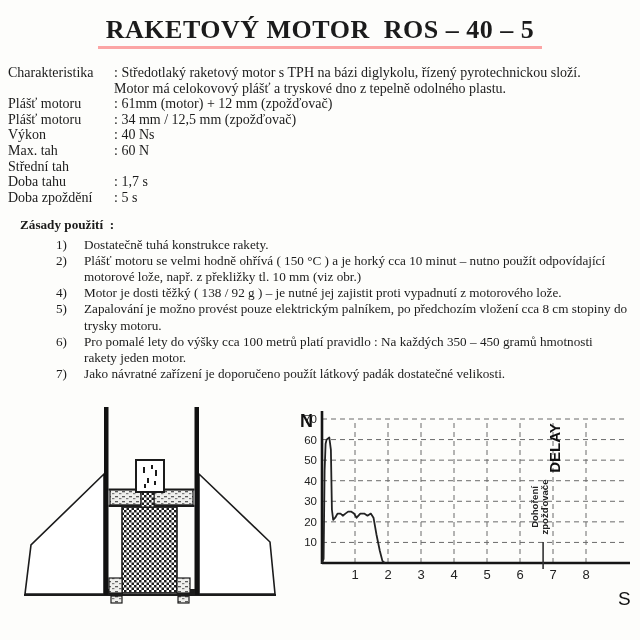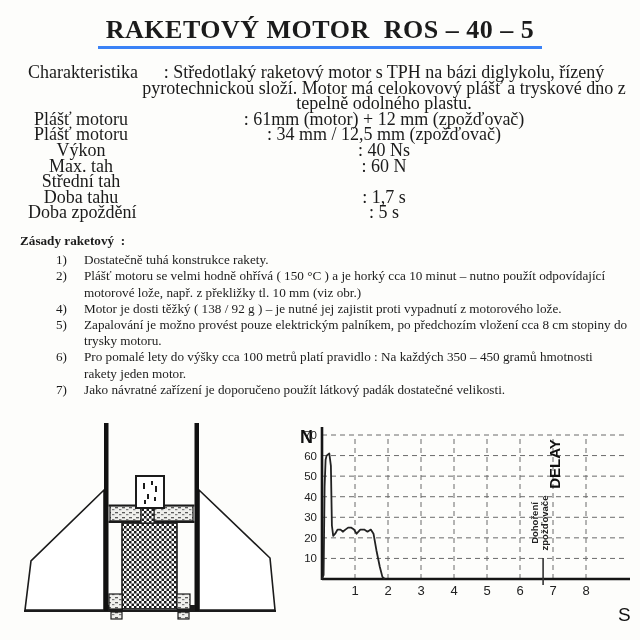--- a/index.html
+++ b/index.html
@@ -5,23 +5,23 @@
   html,body{margin:0;padding:0;}
   body{
     width:640px;height:640px;overflow:hidden;
     background:#fdfdfb;color:#1b1b1b;
     font-family:"Liberation Serif", serif;
   }
   .title-wrap{text-align:center;margin-top:15px;}
   .title{
     display:inline-block;margin:0;padding:0 8px 1px 8px;
     font-size:26px;font-weight:bold;letter-spacing:.5px;
-    border-bottom:3px solid #3b82f6;white-space:pre;
+    border-bottom:3px solid #fca5a5;white-space:pre;
   }
-  .specs{margin:16px 0 0 28px;width:606px;font-size:18px;line-height:15.6px;text-align:center;}
+  .specs{margin:16px 0 0 8px;width:606px;font-size:14px;line-height:15.6px;}
   .spec-row{display:grid;grid-template-columns:106px 1fr;}
   .spec-label{white-space:nowrap;}
   .usage{margin:12px 0 0 20px;width:608px;font-size:13.2px;line-height:16.2px;}
   .usage-heading{font-weight:bold;white-space:pre;margin-bottom:3px;}
   .usage-item{display:grid;grid-template-columns:23px 1fr;column-gap:5px;margin-left:36px;}
   .figures{display:flex;align-items:flex-start;margin:8px 0 0 24px;}
   .drawing{flex:0 0 auto;}
   .chart{flex:0 0 auto;margin-left:22px;margin-top:12px;}
   
   .grid-line{stroke:#6a6a6a;stroke-width:1;stroke-dasharray:5 4;fill:none;}
@@ -72,21 +72,21 @@
       <div class="spec-label">Doba tahu</div>
       <div class="spec-value">: 1,7 s</div>
     </div>
     <div class="spec-row">
       <div class="spec-label">Doba zpoždění</div>
       <div class="spec-value">: 5 s</div>
     </div>
   </div>
 
   <div class="usage">
-    <div class="usage-heading">Zásady raketový  :</div>
+    <div class="usage-heading">Zásady použití  :</div>
     <div class="usage-item">
       <div class="usage-num">1)</div>
       <div class="usage-text">Dostatečně tuhá konstrukce rakety.</div>
     </div>
     <div class="usage-item">
       <div class="usage-num">2)</div>
       <div class="usage-text">Plášť motoru se velmi hodně ohřívá ( 150 °C ) a je horký cca 10 minut – nutno použít odpovídající motorové lože, např. z překližky tl. 10 mm (viz obr.)</div>
     </div>
     <div class="usage-item">
       <div class="usage-num">4)</div>

